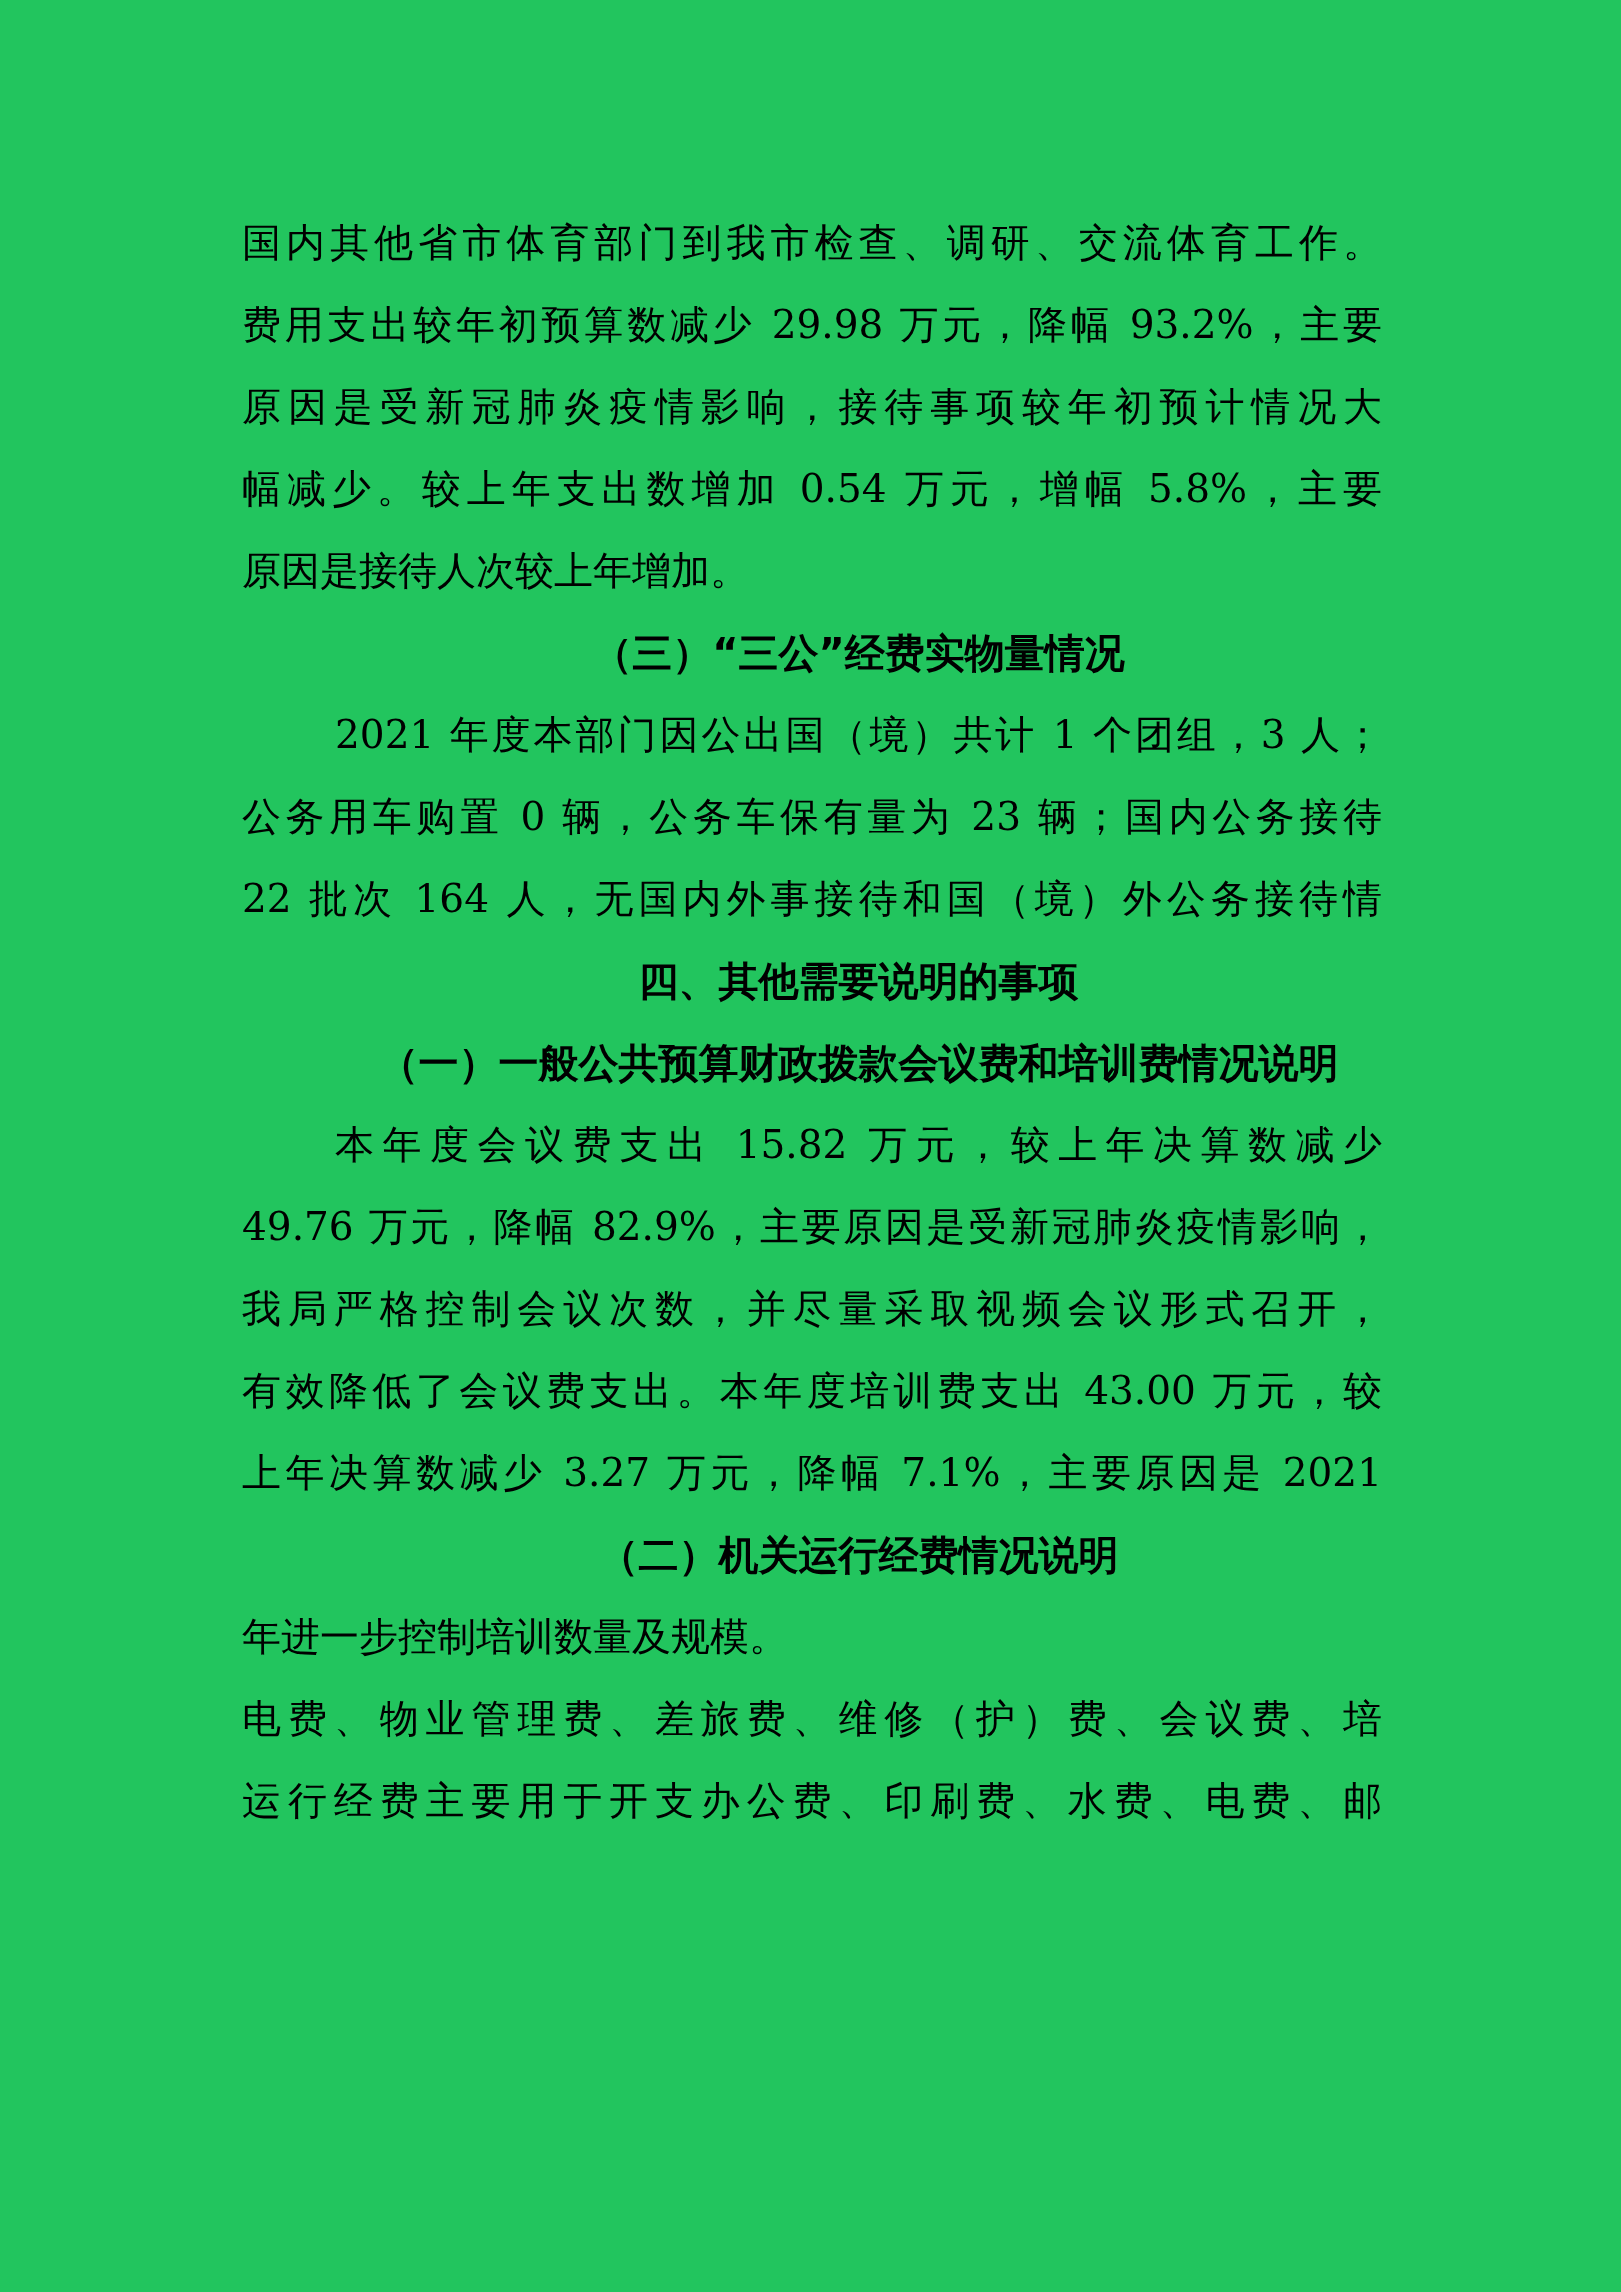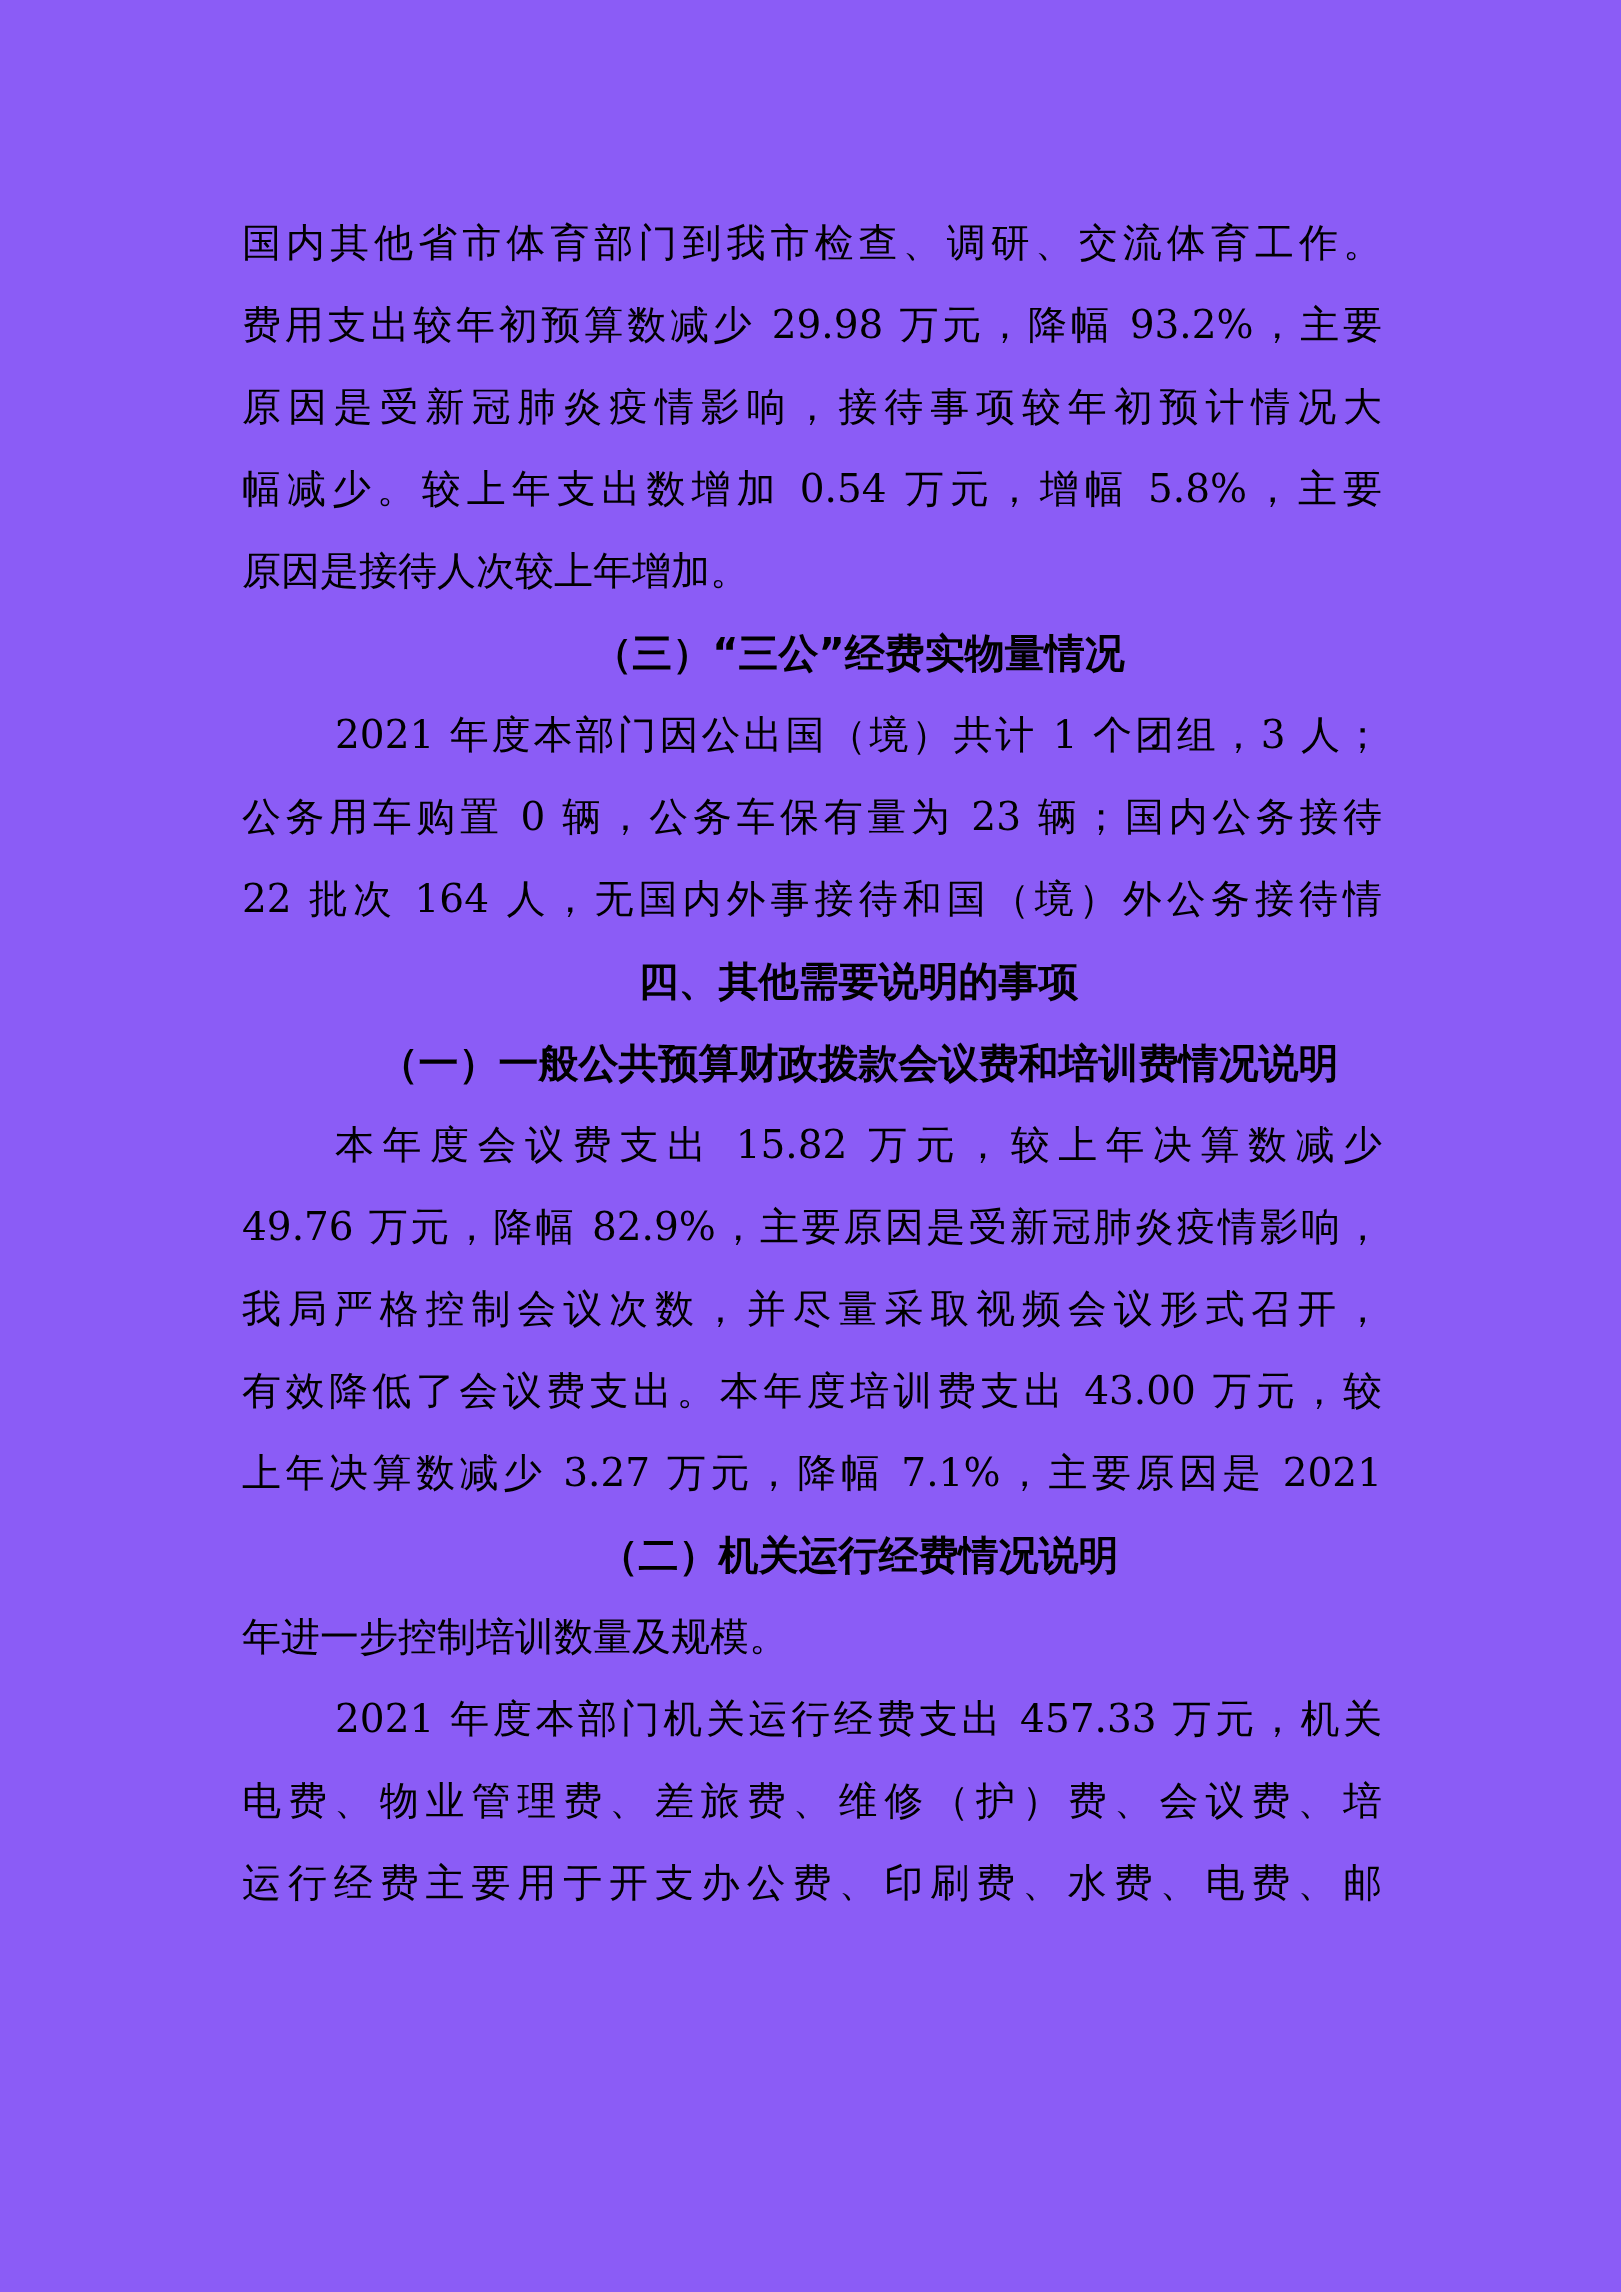--- a/index.html
+++ b/index.html
@@ -1,21 +1,21 @@
 <!DOCTYPE html>
 <html><head>
 <meta charset="utf-8">
 <style>
   * { margin: 0; padding: 0; box-sizing: border-box; }
   html, body { background: #ffffff; }
   .page {
     position: relative;
     width: 1621px;
     height: 2293px;
-    background: #8b5cf6;
+    background: #22c55e;
     overflow: hidden;
     color: #000000;
     font-family: "DejaVu Serif", "Liberation Serif", serif;
   }
   .text-block {
     position: absolute;
     left: 242px;
     top: 202px;
     width: 1140px;
   }
@@ -57,18 +57,17 @@
       <div class="doc-line justify">22 批次 164 人，无国内外事接待和国（境）外公务接待情</div>
       <div class="doc-line heading indent">四、其他需要说明的事项</div>
       <div class="doc-line heading indent">（一）一般公共预算财政拨款会议费和培训费情况说明</div>
       <div class="doc-line justify indent">本年度会议费支出 15.82 万元，较上年决算数减少</div>
       <div class="doc-line justify">49.76 万元，降幅 82.9%，主要原因是受新冠肺炎疫情影响，</div>
       <div class="doc-line justify">我局严格控制会议次数，并尽量采取视频会议形式召开，</div>
       <div class="doc-line justify">有效降低了会议费支出。本年度培训费支出 43.00 万元，较</div>
       <div class="doc-line justify">上年决算数减少 3.27 万元，降幅 7.1%，主要原因是 2021</div>
       <div class="doc-line heading indent">（二）机关运行经费情况说明</div>
       <div class="doc-line">年进一步控制培训数量及规模。</div>
-      <div class="doc-line justify indent">2021 年度本部门机关运行经费支出 457.33 万元，机关</div>
       <div class="doc-line justify">电费、物业管理费、差旅费、维修（护）费、会议费、培</div>
       <div class="doc-line justify">运行经费主要用于开支办公费、印刷费、水费、电费、邮</div>
     </div>
 </div>
 
 
 </body></html>

